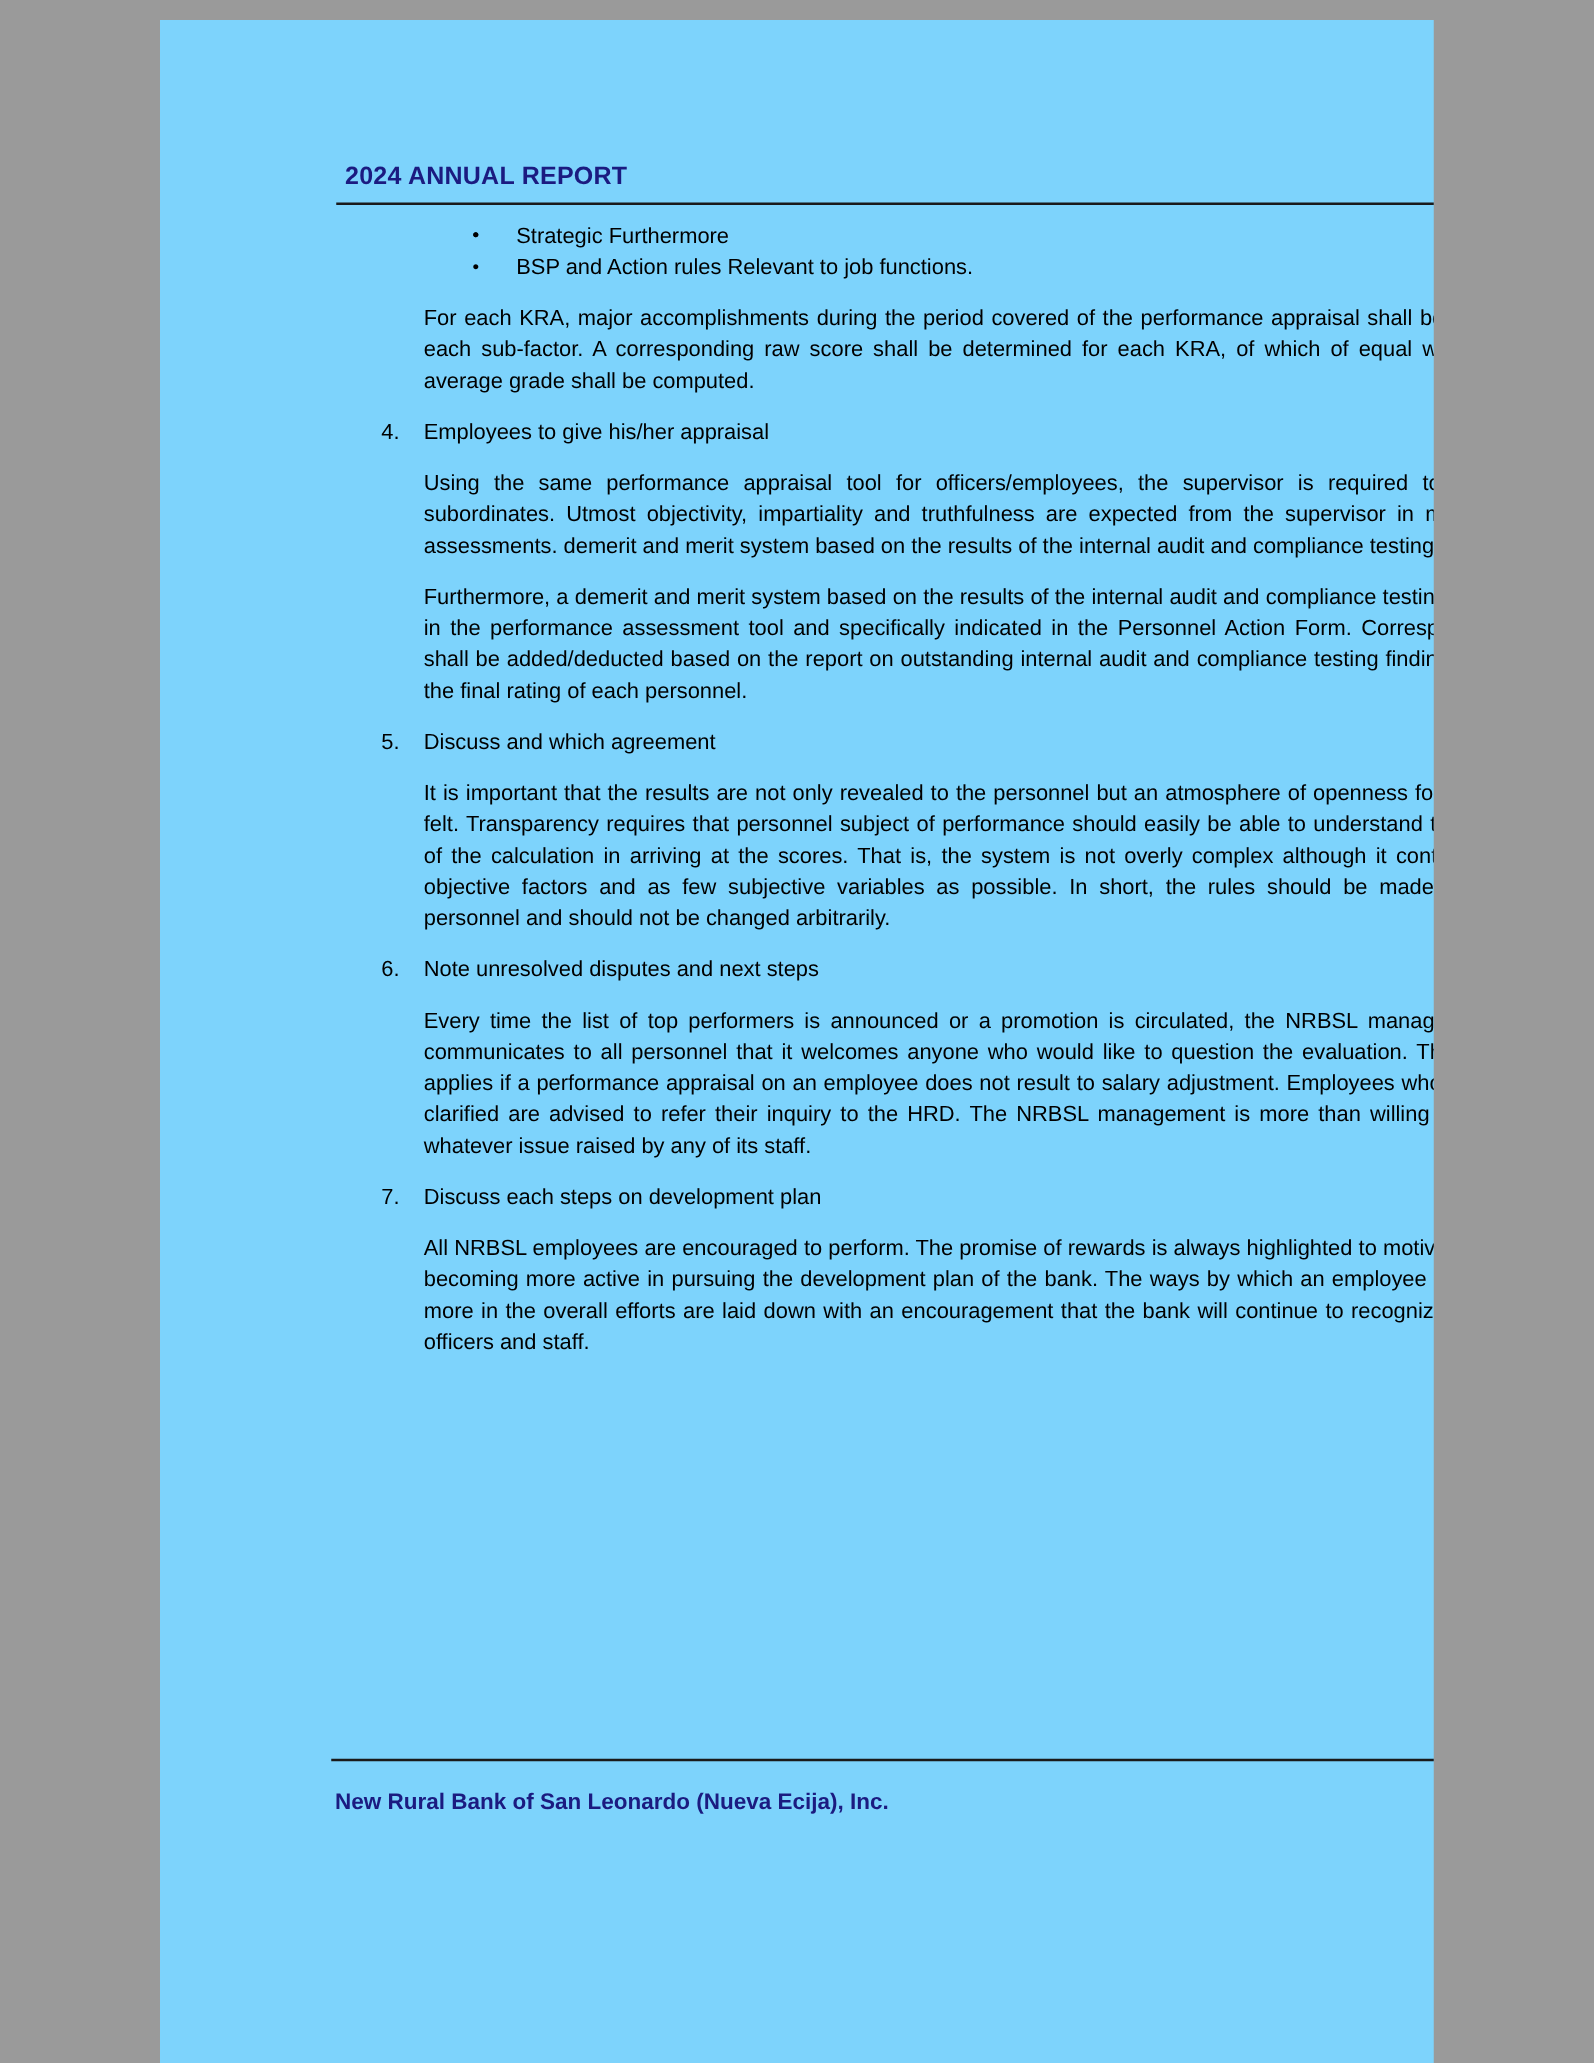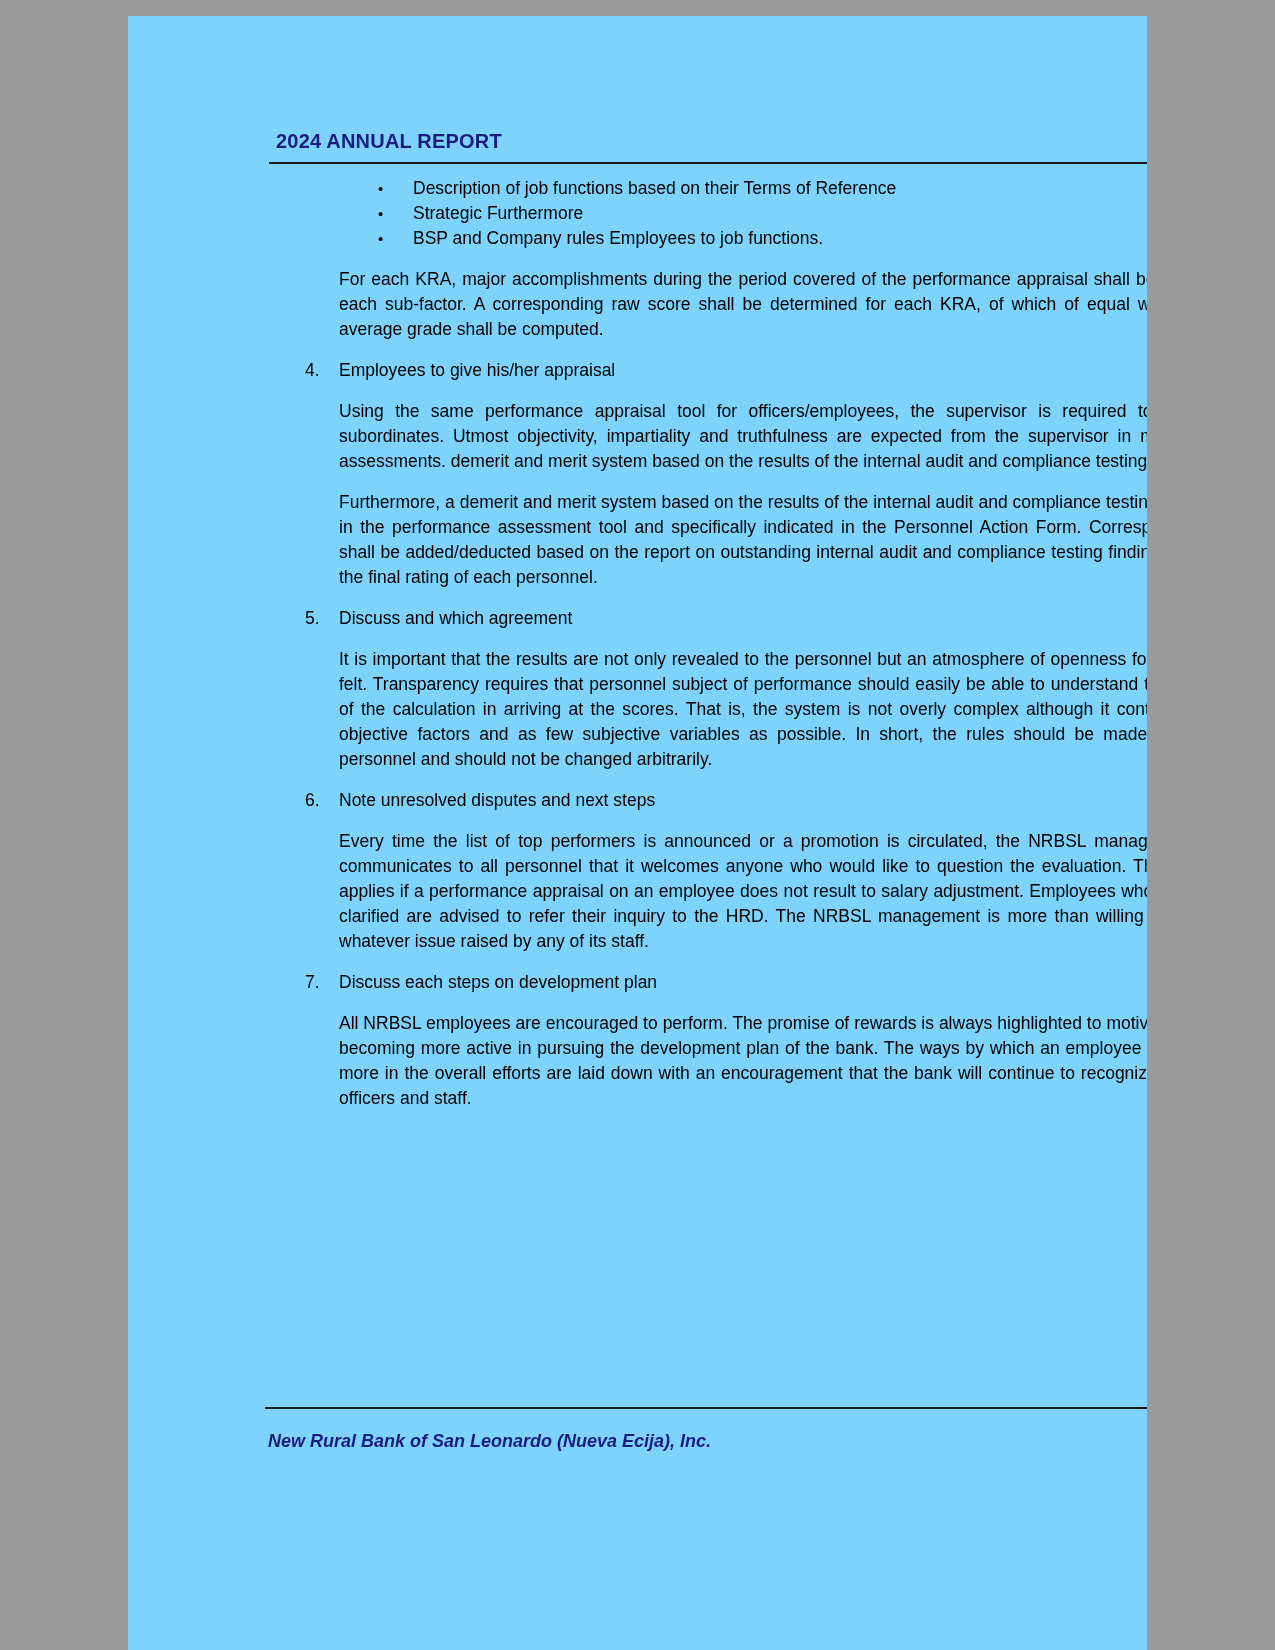--- a/index.html
+++ b/index.html
@@ -75,21 +75,20 @@
     border-top: 2px solid #1a1a1a;
   }
   .footer {
     position: absolute;
     left: 140px;
     top: 1415px;
     width: 952px;
     display: flex;
     justify-content: space-between;
     align-items: baseline;
-    font-style: italic;
   }
   .footer-bank {
     font-size: 18px;
     font-weight: bold;
     color: #1b1b80;
   }
   .footer-page-num {
     font-size: 18px;
     color: #000000;
   }
@@ -102,29 +101,28 @@
   <div class="header">
     <div class="header-title">2024 ANNUAL REPORT</div>
   </div>
 
   <div class="doc-body">
 
 
     <ul class="bullet-list">
       <li class="bullet-item">
         <span class="bullet-dot">•</span>
-        <span>Description of job functions based on their Terms of Reference</span>
       </li>
       <li class="bullet-item">
         <span class="bullet-dot">•</span>
         <span>Strategic Furthermore</span>
       </li>
       <li class="bullet-item">
         <span class="bullet-dot">•</span>
-        <span>BSP and Company rules Employees to job functions.</span>
+        <span>BSP and Action rules Relevant to job functions.</span>
       </li>
     </ul>
 
     <p class="para">For each KRA, major accomplishments during the period covered of the performance appraisal shall be identified for each sub-factor. A corresponding raw score shall be determined for each KRA, of which of equal weight, and an average grade shall be computed.</p>
 
     <div class="section">
       <div class="section-heading">
         <span class="section-num">4.</span>
         <span>Employees to give his/her appraisal</span>
       </div>

